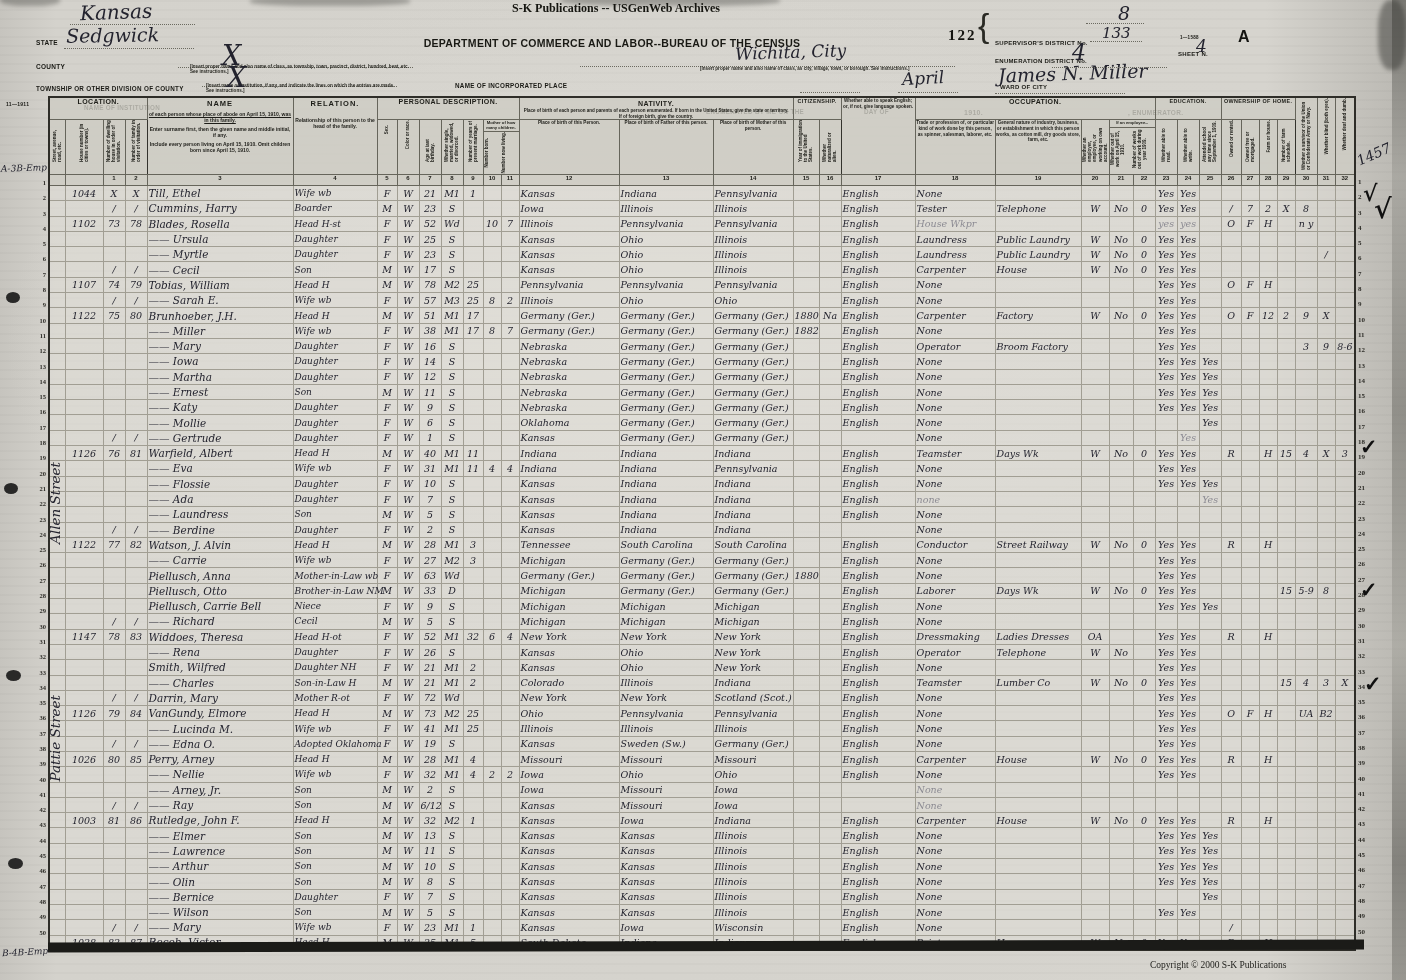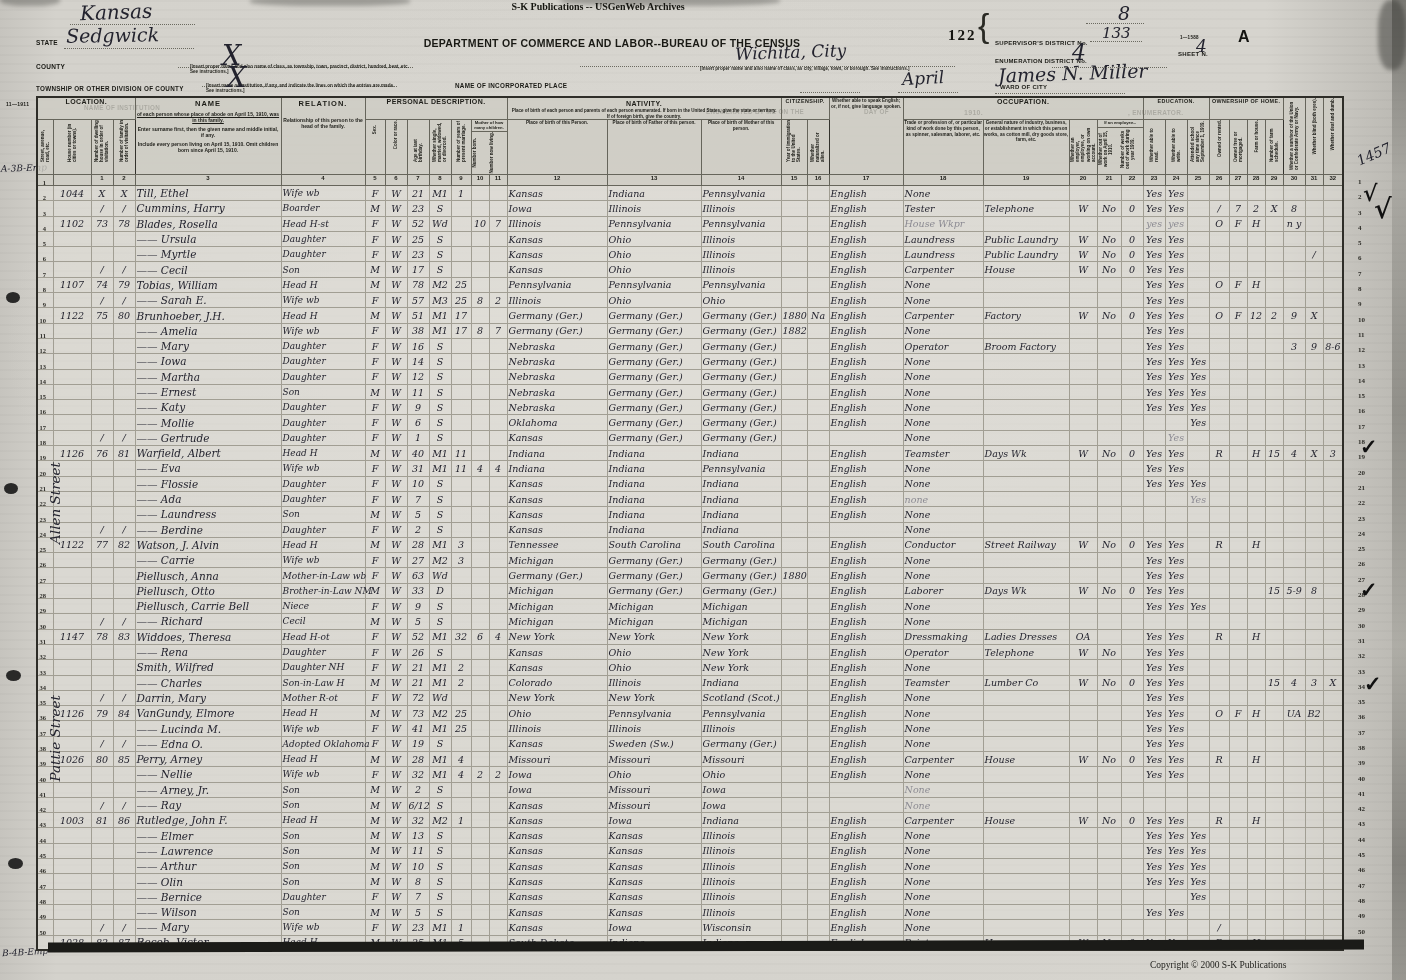--- a/index.html
+++ b/index.html
@@ -18,21 +18,21 @@
   .hw{font-family:"DejaVu Serif",serif;font-style:italic;color:#23232e;white-space:nowrap;}
   .faint{color:#8b8a92;margin-left:40px;}
   .dl{border-bottom:1px dotted #6b6a60;height:9px;}
   
   .hole{background:#141414;border-radius:50%;opacity:.88;filter:blur(.4px);}
   .smudge{background:#3a3a36;opacity:.35;filter:blur(2px);border-radius:40%;}
   .edge-right{left:1392px;top:0;width:14px;height:980px;opacity:.55;
     background:linear-gradient(180deg,#454540 0%,#9b9a94 18%,#6e6d67 42%,#a3a29b 66%,#55544f 88%,#7c7b75 100%);}
   .band{background:#1b1b18;}
   
-  table#census{position:absolute;left:36px;top:96px;width:1306px;border-collapse:collapse;table-layout:fixed;
+  table#census{position:absolute;left:48px;top:96px;width:1306px;border-collapse:collapse;table-layout:fixed;
     background:rgba(226,224,218,.45);border:2.2px solid #2e2d28;padding-left:19px;}
   #census th{border:1px solid #66655b;background:rgba(201,199,191,.65);padding:0;vertical-align:top;
     font-weight:bold;color:#1d1d18;overflow:hidden;}
   #census td{border:1px solid #a19e93;padding:0 1px;vertical-align:middle;overflow:visible;white-space:nowrap;}
   #census tbody tr{height:15.3px;}
   #census tbody tr.fam td{border-top:1.6px solid #45443d;}
   #census td.sl{border-left:1.6px solid #403f38;}
   #census th.sl{border-left:1.6px solid #33322c;}
   tr.gr{height:22px;} tr.ds{height:44px;} tr.nm{height:11px;}
   .gl{font-size:7px;text-align:center;padding-top:2px;letter-spacing:.4px;}
@@ -86,21 +86,21 @@
   <div class="abs pr" style="left:36px;top:60px;font-size:6.3px;">TOWNSHIP OR OTHER DIVISION OF COUNTY</div>
   <div class="abs dl" style="left:178px;top:58px;width:235px;"></div>
   <div class="abs tiny" style="left:190px;top:64px;width:228px;white-space:normal;">[Insert proper name and also name of class, as township, town, precinct, district, hundred, beat, etc.   See instructions.]</div>
   <div class="abs hw" style="left:222px;top:40px;font-size:27px;">X</div>
   <div class="abs pr" style="left:6px;top:76px;font-size:5px;">11—1911</div>
   <div class="abs pr" style="left:84px;top:79px;font-size:6.3px;">NAME OF INSTITUTION</div>
   <div class="abs dl" style="left:202px;top:77px;width:195px;"></div>
   <div class="abs tiny" style="left:206px;top:83px;width:190px;white-space:normal;">[Insert name of institution, if any, and indicate the lines on which the entries are made.   See instructions.]</div>
   <div class="abs hw" style="left:227px;top:62px;font-size:27px;">X</div>
 
-  <div class="abs" style="left:286px;top:1px;width:624px;text-align:center;font-family:'Liberation Serif',serif;font-weight:bold;font-size:10px;color:#151510;">S-K Publications -- USGenWeb Archives</div>
+  <div class="abs" style="left:304px;top:1px;width:624px;text-align:center;font-family:'Liberation Serif',serif;font-weight:bold;font-size:12px;color:#151510;">S-K Publications -- USGenWeb Archives</div>
   <div class="abs pr" style="left:300px;top:12px;width:624px;text-align:center;font-size:10.5px;">DEPARTMENT OF COMMERCE AND LABOR--BUREAU OF THE CENSUS</div>
   <div class="abs pr" style="left:455px;top:57px;font-size:6.3px;">NAME OF INCORPORATED PLACE</div>
   <div class="abs dl" style="left:580px;top:57px;width:375px;"></div>
   <div class="abs hw" style="left:735px;top:42px;font-size:17px;transform:rotate(-2deg);">Wichita, City</div>
   <div class="abs tiny" style="left:700px;top:66px;width:210px;white-space:normal;">[Insert proper name and also name of class, as city, village, town, or borough.   See instructions.]</div>
   <div class="abs pr" style="left:706px;top:83px;font-size:6.3px;">ENUMERATED BY ME ON THE</div>
   <div class="abs dl" style="left:800px;top:83px;width:60px;"></div>
   <div class="abs pr" style="left:864px;top:83px;font-size:6.3px;">DAY OF</div>
   <div class="abs hw" style="left:902px;top:68px;font-size:17px;transform:rotate(-3deg);">April</div>
   <div class="abs dl" style="left:898px;top:83px;width:60px;"></div>
@@ -593,21 +593,21 @@
           <td class="hw">2</td>
           <td class="hw sl">9</td>
           <td class="hw">X</td>
           <td class="hw"></td>
         </tr>
         <tr class="">
           <td class="hw"></td>
           <td class="hw"></td>
           <td class="hw"></td>
           <td class="hw"></td>
-          <td class="hw lft name-c sl">—— Amelia</td>
+          <td class="hw lft name-c sl">—— Miller</td>
           <td class="hw lft rel-c">Wife wb</td>
           <td class="hw sl">F</td>
           <td class="hw">W</td>
           <td class="hw">38</td>
           <td class="hw">M1</td>
           <td class="hw">17</td>
           <td class="hw">8</td>
           <td class="hw">7</td>
           <td class="hw lft sl">Germany (Ger.)</td>
           <td class="hw lft">Germany (Ger.)</td>

